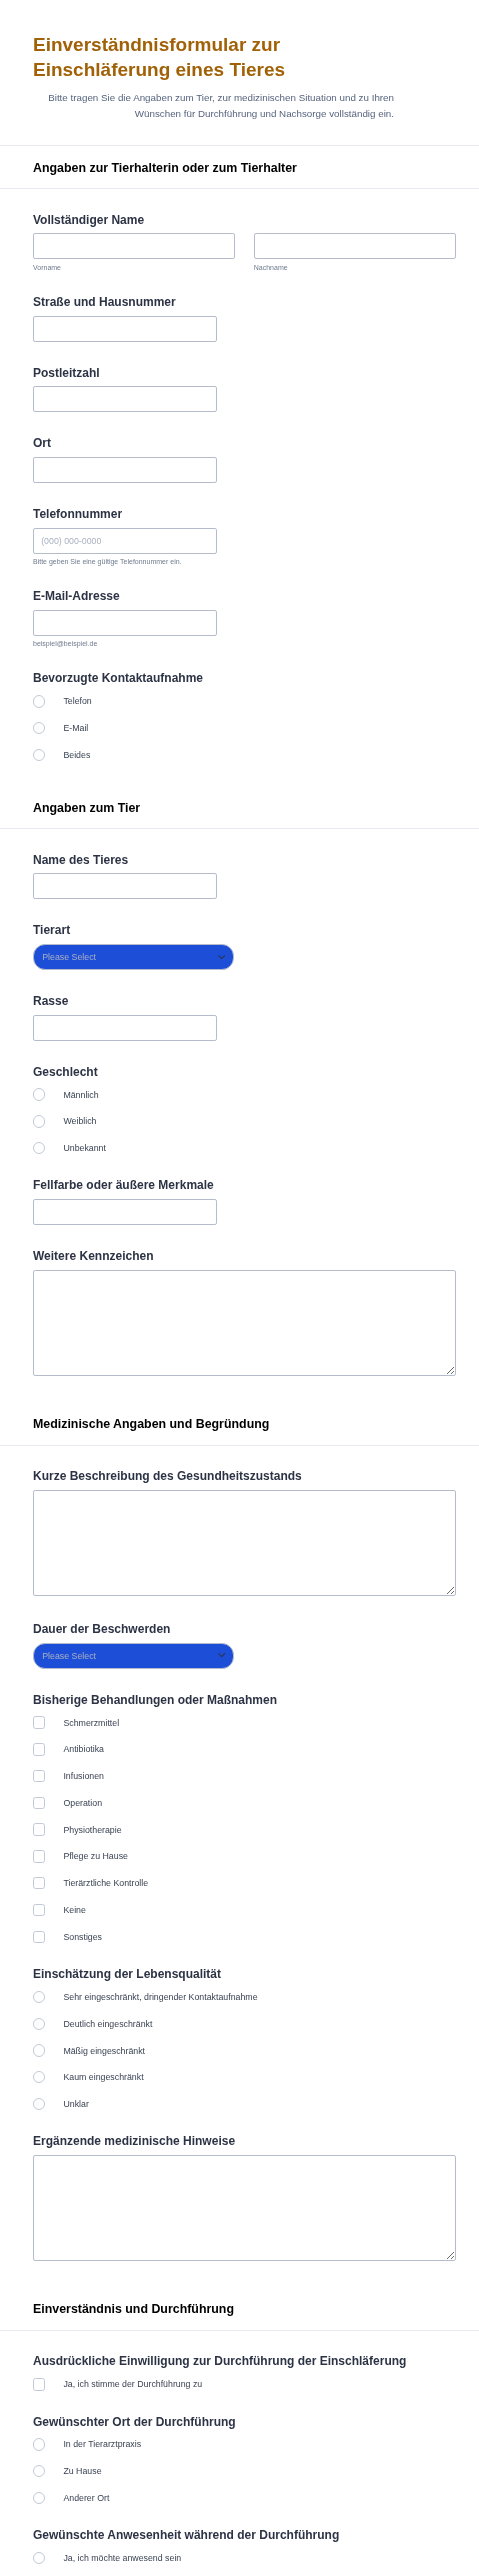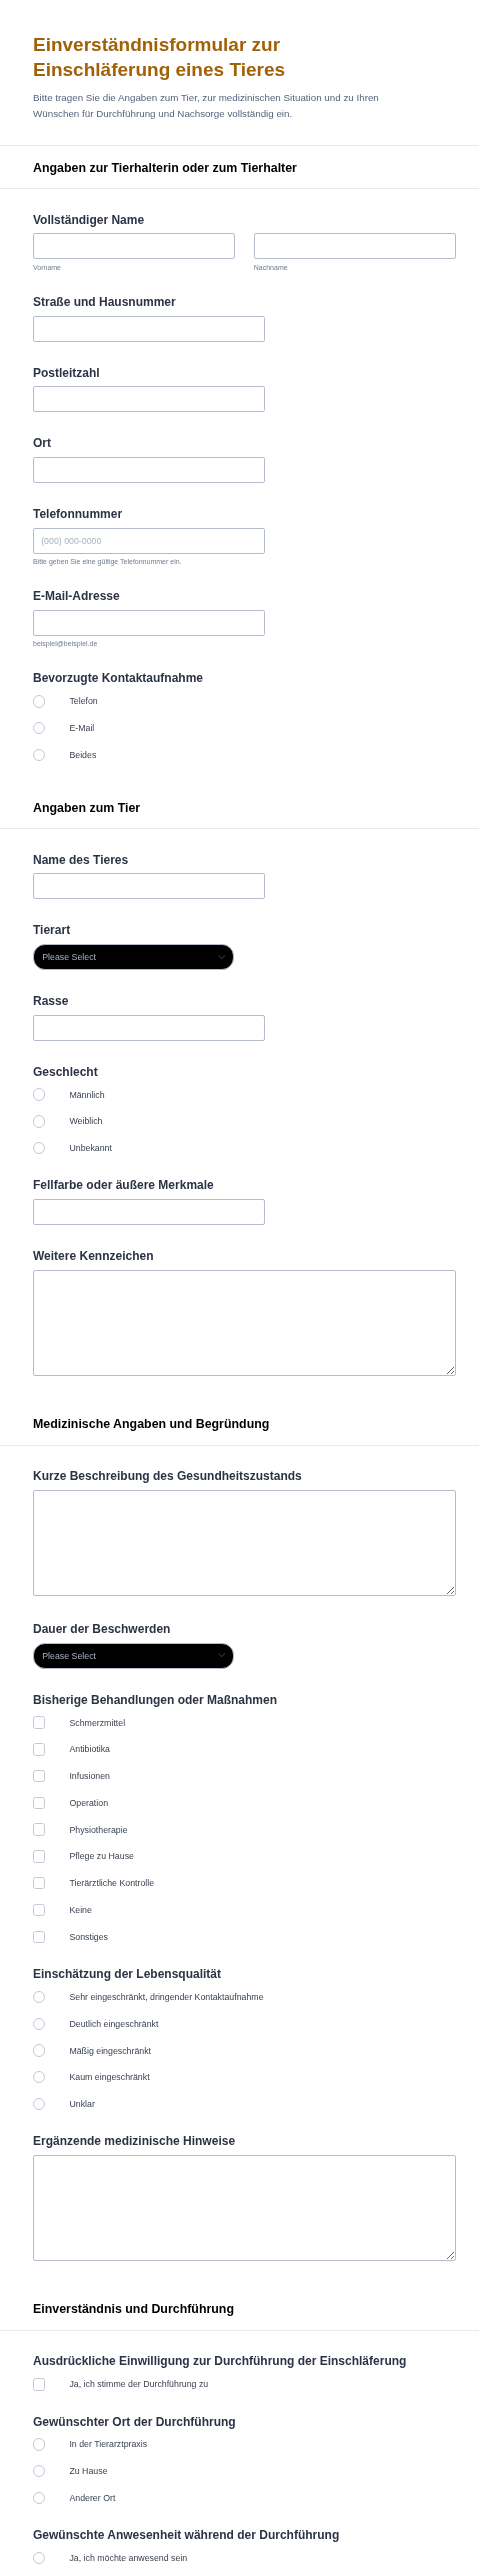--- a/index.html
+++ b/index.html
@@ -12,62 +12,62 @@
   .content { padding-left: 33px; padding-right: 23px; }
 
   
   .form-header { padding: 32px 0 24px; }
   .form-title {
     font-size: 19px; font-weight: 700; line-height: 1.32;
     color: #a16207; max-width: 330px;
   }
   .form-subtitle {
     margin-top: 8.2px; font-size: 9.8px; line-height: 1.55;
-    color: #57647e; max-width: 361px;
+    color: #57647e; max-width: 361px; text-align: right;
   }
   .divider { height: 0.5px; background: #e6e9f0; width: 100%; }
 
   
   .section-head { padding-top: 15.5px; }
   .section-title { font-size: 12.4px; font-weight: 700; color: #000000; margin-bottom: 13.4px; }
   .head-rule { margin-bottom: 24px; }
 
   
   .q { margin-bottom: 24px; }
   .q-label { font-size: 12px; font-weight: 600; color: #2c3345; margin-bottom: 6.7px; }
 
   input.text {
-    width: 232px; height: 26px; border: 0.5px solid #b4bccb; border-radius: 2.1px;
+    width: 184px; height: 26px; border: 0.5px solid #b4bccb; border-radius: 2.1px;
     font-size: 8.8px; padding: 0 7.2px; color: #2c3345; background: #fff;
     font-family: inherit; outline: none;
   }
   ::placeholder { color: #a9b1c0; opacity: 1; }
   .sublabel { font-size: 7px; color: #6f7c8e; margin-top: 4.6px; }
 
   .cols { display: flex; gap: 18.5px; }
   .col { flex: 1; }
   .col input.text { width: 100%; }
 
   textarea.area {
     width: 100%; height: 106px; border: 0.5px solid #b4bccb; border-radius: 2.1px;
     font-size: 8.8px; padding: 6.2px 7.2px; color: #2c3345; resize: vertical;
     font-family: inherit; outline: none;
   }
 
   .select {
     width: 201px; height: 26px; border: 0.5px solid #b4bccb; border-radius: 12px;
     display: flex; align-items: center; justify-content: space-between;
-    padding: 0 8.2px; cursor: pointer; background: #000000;
+    padding: 0 8.2px; cursor: pointer; background: #1d4ed8;
   }
   .select .sel-text { font-size: 8.8px; color: #a9b1c0; }
 
   
   .opts { padding-top: 3.1px; }
   .opt {
-    display: flex; align-items: center; gap: 24px; margin-bottom: 14.4px;
+    display: flex; align-items: center; gap: 18px; margin-bottom: 14.4px;
     font-size: 8.8px; color: #394253; cursor: pointer; width: fit-content;
   }
   .opt:last-child { margin-bottom: 0; }
   .radio {
     width: 12.4px; height: 12.4px; flex: 0 0 12.4px; border: 0.8px solid #c2cad7;
     border-radius: 50%; background: #fff;
   }
   .check {
     width: 12.4px; height: 12.4px; flex: 0 0 12.4px; border: 0.8px solid #c2cad7;
     border-radius: 2.6px; background: #fff;

